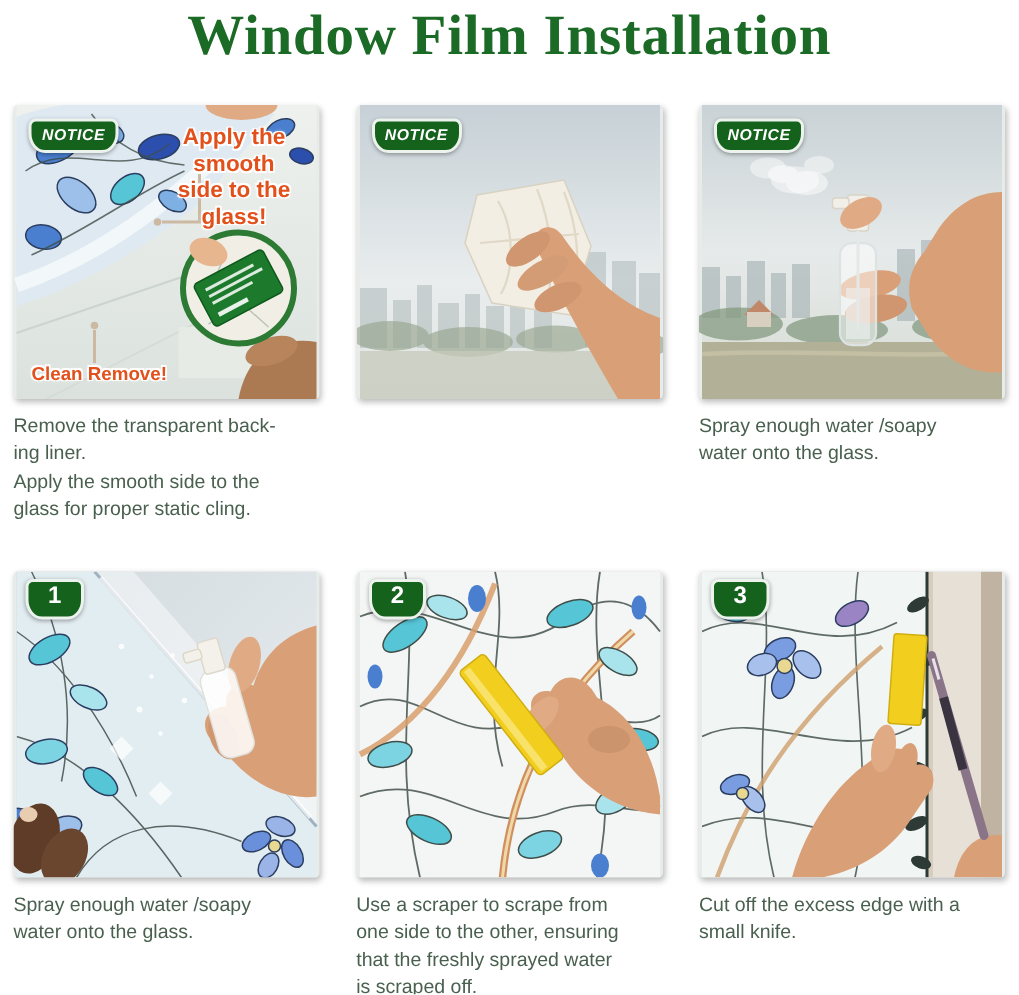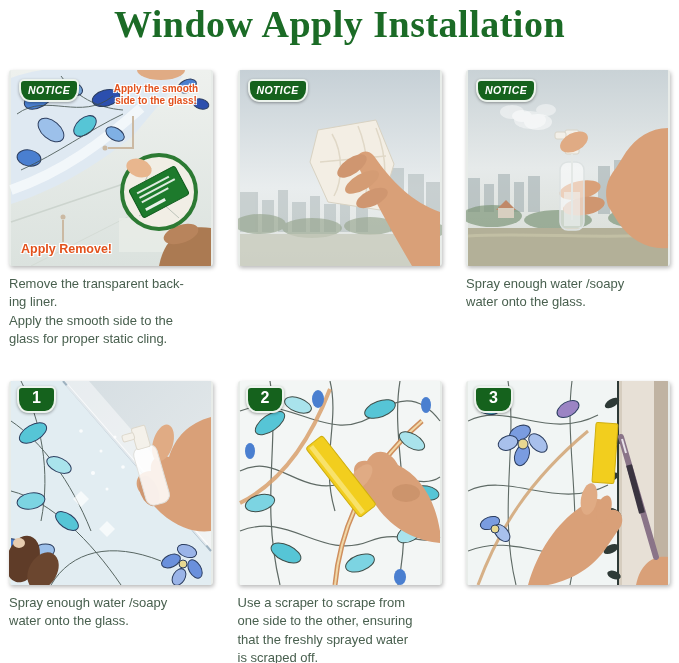--- a/index.html
+++ b/index.html
@@ -20,29 +20,29 @@
            white-space:pre-line;min-height:96px;}
   .panel.row2 .caption{min-height:0;}
   .badge{position:absolute;left:10px;top:9px;background:#15621d;color:#fff;
          border:2px solid rgba(255,255,255,.92);
          border-radius:5px 5px 11px 11px / 5px 5px 13px 13px;
          box-shadow:0 1px 3px rgba(0,0,0,.35);font-weight:bold;text-align:center;}
   .badge.notice{font-size:10.5px;font-style:italic;padding:3px 7px 4px;letter-spacing:.4px;}
   .badge.num{font-size:16px;padding:1px 13px 4px;left:8px;top:5px;}
   .ann{position:absolute;font-weight:800;color:#e2511c;white-space:pre-line;
        text-shadow:-1px -1px 0 #fff,1px -1px 0 #fff,-1px 1px 0 #fff,1px 1px 0 #fff,0 0 3px #fff;}
-  .ann-apply{top:13px;right:1px;width:112px;font-size:10px;line-height:1.18;text-align:center;}
+  .ann-apply{top:13px;right:1px;width:112px;font-size:15px;line-height:1.18;text-align:center;}
   .ann-must{top:172px;left:12px;font-size:12.5px;}
 </style>
 </head>
 <body>
 
 <div class="page">
 
-  <h1 class="title">Window Apply Installation</h1>
+  <h1 class="title">Window Film Installation</h1>
 
   <div class="grid">
 
     <div class="panel row1">
       <div class="photo r1">
         <svg viewBox="0 0 200 196">
           <defs>
             <linearGradient id="g1" x1="0" y1="0" x2="0" y2="1">
               <stop offset="0" stop-color="#eef1ee"></stop>
                 <stop offset="1" stop-color="#dbe2de"></stop>
@@ -87,21 +87,21 @@
           </g>
           <ellipse cx="128" cy="98" rx="13" ry="9" fill="#e8b68e" transform="rotate(20 128 98)"></ellipse>
           <path d="M122,46 L122,78 L97,78" stroke="#cbb9a2" stroke-width="2" fill="none"></path>
           <circle cx="94" cy="78" r="2.5" fill="#cbb9a2"></circle>
           <path d="M52,150 L52,172" stroke="#cbb9a2" stroke-width="2" fill="none"></path>
           <circle cx="52" cy="147" r="2.5" fill="#cbb9a2"></circle>
         </svg>
         <div class="badge notice">NOTICE</div>
         <div class="ann ann-apply">Apply the smooth
 side to the glass!</div>
-        <div class="ann ann-must">Apply Remove!</div>
+        <div class="ann ann-must">Clean Remove!</div>
       </div>
       <div class="caption">Remove the transparent back-
 ing liner.
 Apply the smooth side to the
 glass for proper static cling.</div>
     </div>
 
     <div class="panel row1">
       <div class="photo r1">
         <svg viewBox="0 0 200 196">
@@ -375,16 +375,18 @@
           <path d="M60,204 C70,168 92,138 116,124 C126,114 141,117 143,129 C151,127 157,135 153,145 L136,170 C121,190 100,200 80,204 Z" fill="#d9a078"></path>
           <ellipse cx="121" cy="118" rx="8" ry="16" fill="#e0ab84" transform="rotate(10 121 118)"></ellipse>
           <ellipse cx="136" cy="128" rx="7" ry="14" fill="#d9a078" transform="rotate(16 136 128)"></ellipse>
           <path d="M168,204 C172,184 184,174 200,176 L200,204 Z" fill="#d9a078"></path>
           <path d="M153,56 L188,176" stroke="#8a7488" stroke-width="6" stroke-linecap="round"></path>
           <path d="M161,84 L174,132" stroke="#3a3440" stroke-width="6"></path>
           <path d="M154,58 L158,72" stroke="#e8e2ea" stroke-width="2"></path>
         </svg>
         <div class="badge num">3</div>
       </div>
+      <div class="caption">Cut off the excess edge with a
+small knife.</div>
     </div>
 
   </div>
 </div>
 
 </body></html>

